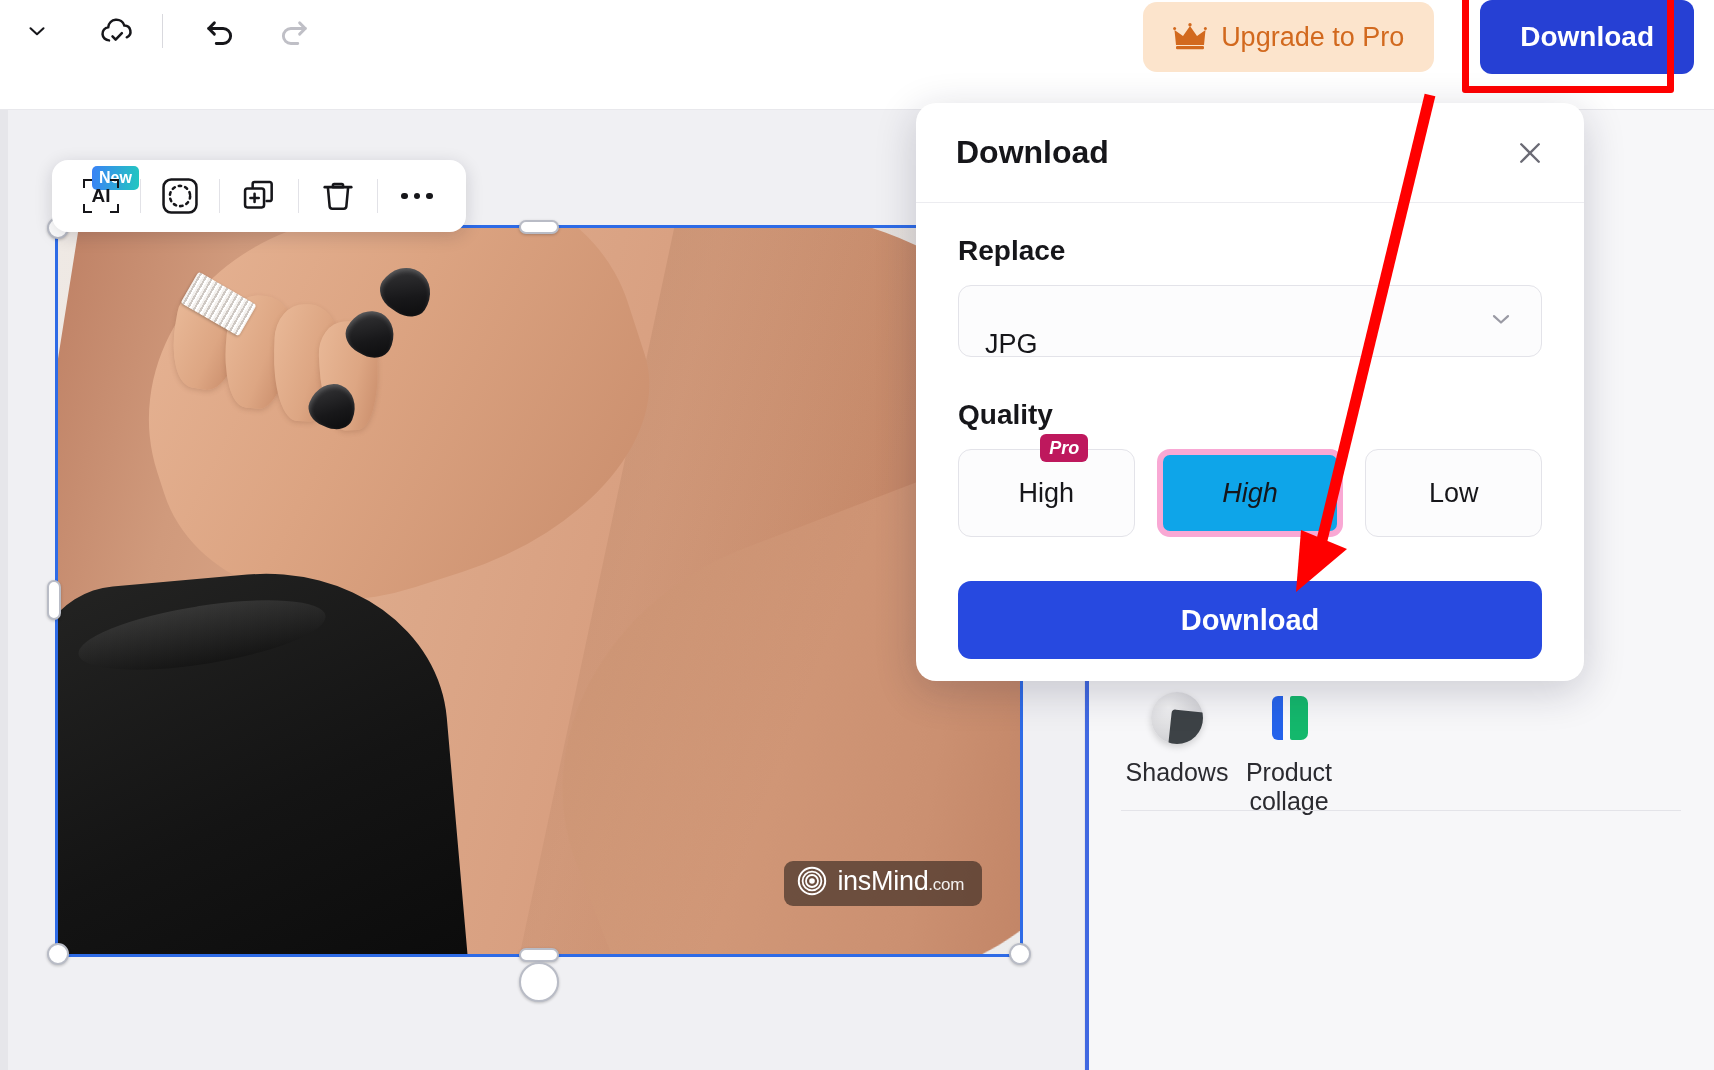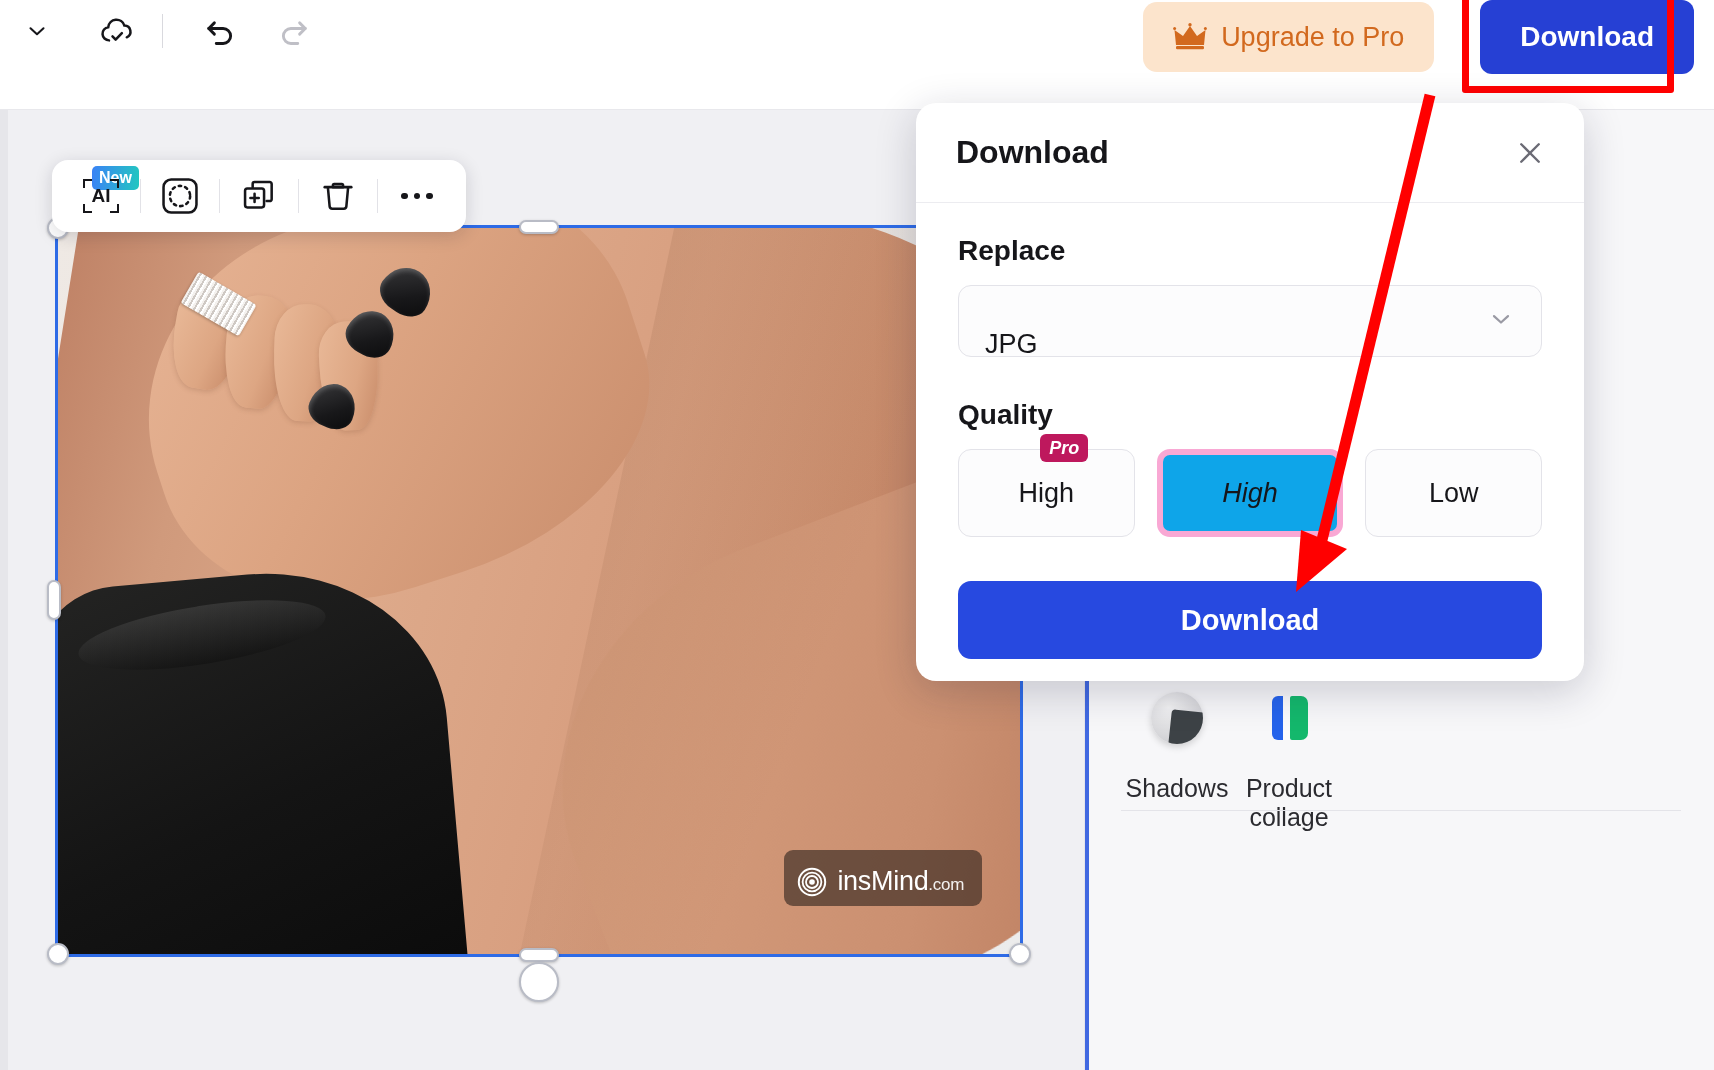--- a/index.html
+++ b/index.html
@@ -177,42 +177,42 @@
   .c-tr { right: 0; top: 0; border-left: none; border-bottom: none; }
   .c-bl { left: 0; bottom: 0; border-right: none; border-top: none; }
   .c-br { right: 0; bottom: 0; border-left: none; border-top: none; }
   .dots { display: flex; gap: 6px; }
   .dots i { width: 6.5px; height: 6.5px; background: #16161a; border-radius: 50%; display: block; }
 
   
   .watermark {
     position: absolute; right: 38px; bottom: 48px;
     background: rgba(20,16,14,0.52); border-radius: 9px;
-    display: flex; align-items: center; gap: 10px;
-    padding: 16px 18px 9px 13px; z-index: 6;
+    display: flex; align-items: flex-start; gap: 10px;
+    padding: 5px 18px 9px 13px; z-index: 6;
   }
   .wm-text { color: #ffffff; font-size: 27px; font-weight: 500; letter-spacing: -0.3px; }
   .wm-text .dotcom { font-size: 17px; font-weight: 400; opacity: 0.92; }
 
   
   .right-panel {
     position: absolute; right: 0; top: 110px; width: 630px; height: 960px;
     background: #f7f7f9; border-left: 1px solid #e6e6ea;
   }
   .tool-accent {
     position: absolute; left: 0; top: 0; width: 4px; height: 960px; background: #4169E1;
   }
   .tool-row {
     position: absolute; left: 36px; width: 560px;
     display: flex; align-items: flex-start;
   }
   .tool-row.r1 { top: 480px; }
   .tool-row.r2 { top: 580px; }
   .tool-cell {
-    width: 112px; display: flex; flex-direction: column; align-items: center; gap: 28px;
+    width: 112px; display: flex; flex-direction: column; align-items: center; gap: 12px;
     cursor: pointer;
   }
   .tool-label {
     font-size: 25px; color: #2b2b30; text-align: center; line-height: 1.16;
   }
   .tool-ico { width: 56px; height: 56px; display: flex; align-items: center; justify-content: center; }
   .shadow-ico {
     width: 52px; height: 52px; border-radius: 50%;
     background: radial-gradient(circle at 34% 30%, #f2f2f3 0%, #d9d9dc 52%, #c3c3c7 100%);
     position: relative; overflow: hidden;

